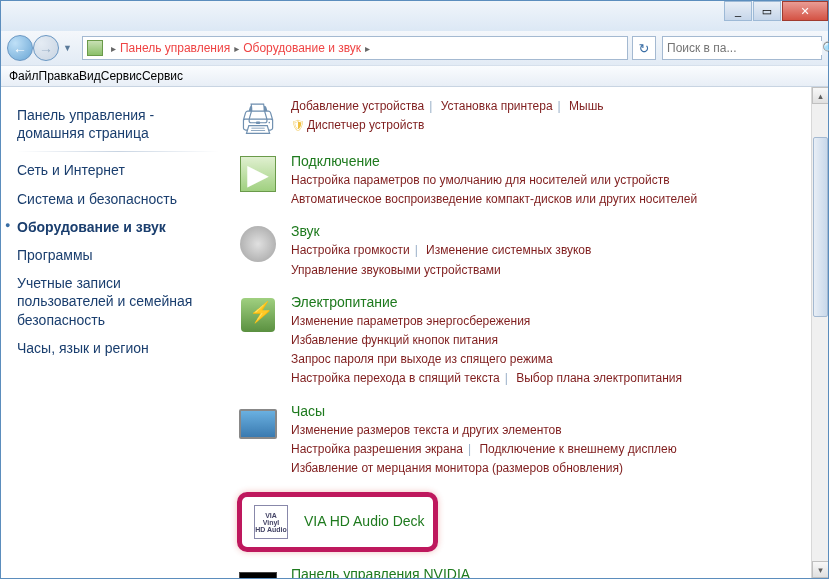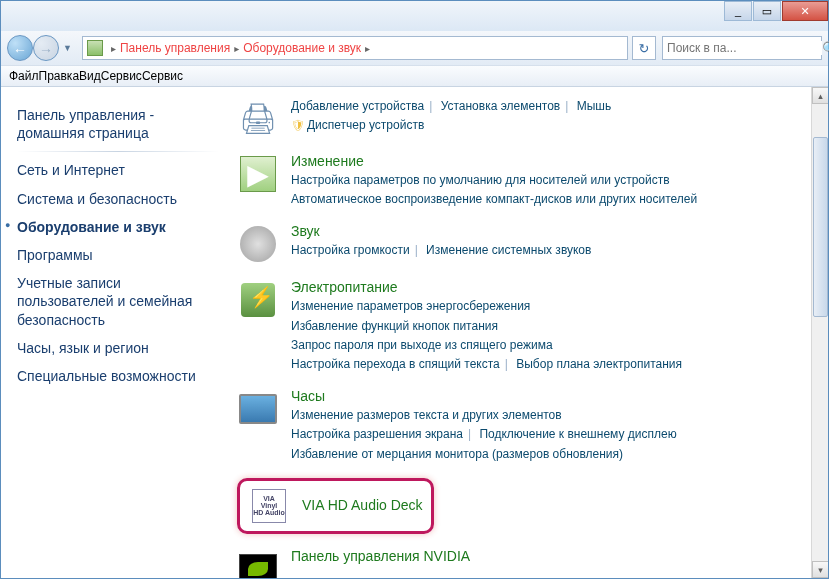--- a/index.html
+++ b/index.html
@@ -37,25 +37,25 @@
 .side-hr { height: 1px; background: linear-gradient(to right, transparent, #c8d4e2, transparent); margin: 4px 0; }
 .side-link.active { font-weight: bold; color: #1a3e6e; position: relative; }
 .side-link.active::before { content: "●"; position: absolute; left: -12px; color: #3a6ea5; font-size: 9px; top: 7px; }
 
 .main { flex: 1; padding: 10px 18px 10px 10px; overflow-y: auto; position: relative; }
 .category { display: flex; margin-bottom: 14px; }
 .cat-icon { width: 42px; height: 42px; flex-shrink: 0; margin-right: 12px; display: flex; align-items: center; justify-content: center; font-size: 28px; }
 .cat-body { flex: 1; }
 .cat-title { color: #1e7a1e; font-size: 14px; cursor: pointer; margin-bottom: 2px; }
 .cat-links { font-size: 12px; line-height: 1.6; }
-.cat-link { color: #0c4a6e; cursor: pointer; }
+.cat-link { color: #7f1d1d; cursor: pointer; }
 .cat-div { color: #9ab0c8; margin: 0 5px; }
 .shield { color: #f0c040; font-size: 11px; margin-right: 2px; }
 
-.highlight { border: 3px solid #be185d; border-radius: 10px; padding: 4px 8px; display: inline-flex; align-items: center; box-shadow: 0 0 6px rgba(208,48,40,0.3); }
+.highlight { border: 5px solid #be185d; border-radius: 10px; padding: 4px 8px; display: inline-flex; align-items: center; box-shadow: 0 0 6px rgba(208,48,40,0.3); }
 
 .scrollbar { position: absolute; right: 0; top: 0; width: 17px; height: 100%; background: #f0f0f0; border-left: 1px solid #d8d8d8; }
 .scroll-btn { width: 17px; height: 17px; background: linear-gradient(to bottom,#f8f8f8,#e0e0e0); border: 1px solid #c0c0c0; display: flex; align-items: center; justify-content: center; font-size: 9px; color: #606060; cursor: pointer; }
 .scroll-thumb { position: absolute; top: 50px; width: 15px; left: 1px; height: 180px; background: linear-gradient(to right,#e8eef6,#c8d8ea); border: 1px solid #a4b9d1; border-radius: 2px; cursor: pointer; }
 
 .ico-autoplay { width:36px; height:36px; background: linear-gradient(#e0f0d0,#a0d080); border: 1px solid #6a9a4a; display:flex; align-items:center; justify-content:center; color:#fff; }
 .ico-sound { width:36px; height:36px; border-radius:50%; background: radial-gradient(circle,#e0e0e0,#a0a0a0); }
 .ico-power { width:34px; height:34px; background: linear-gradient(#a0d080,#5a9040); border-radius:4px; position:relative; }
 .ico-power::after { content:"⚡"; position:absolute; top:2px; left:8px; color:#ff0; font-size:20px; }
 .ico-screen { width:38px; height:30px; background: linear-gradient(#6ab0e0,#3a7ab0); border: 2px solid #888; border-radius:2px; }
@@ -109,59 +109,59 @@
   <div class="content">
     <div class="sidebar">
       <div class="side-link">Панель управления - домашняя страница</div>
       <div class="side-hr"></div>
       <div class="side-link">Сеть и Интернет</div>
       <div class="side-link">Система и безопасность</div>
       <div class="side-link active">Оборудование и звук</div>
       <div class="side-link">Программы</div>
       <div class="side-link">Учетные записи пользователей и семейная безопасность</div>
       <div class="side-link">Часы, язык и регион</div>
-      <div class="side-link">Специальные возможности</div>
     </div>
 
     <div class="main">
 
       <div class="category">
         <div class="cat-icon ico-printer">🖨</div>
         <div class="cat-body">
           <div class="cat-links">
             <span class="cat-link">Добавление устройства</span><span class="cat-div">|</span>
-            <span class="cat-link">Установка элементов</span><span class="cat-div">|</span>
+            <span class="cat-link">Установка принтера</span><span class="cat-div">|</span>
             <span class="cat-link">Мышь</span><br>
             <span class="shield">🛡</span><span class="cat-link">Диспетчер устройств</span>
           </div>
         </div>
       </div>
 
       <div class="category">
         <div class="cat-icon">
             <div class="ico-autoplay">▶</div>
           </div>
         <div class="cat-body">
-          <div class="cat-title">Изменение</div>
+          <div class="cat-title">Подключение</div>
           <div class="cat-links">
             <span class="cat-link">Настройка параметров по умолчанию для носителей или устройств</span><br>
             <span class="cat-link">Автоматическое воспроизведение компакт-дисков или других носителей</span>
           </div>
         </div>
       </div>
 
       <div class="category">
         <div class="cat-icon">
             <div class="ico-sound"></div>
           </div>
         <div class="cat-body">
           <div class="cat-title">Звук</div>
           <div class="cat-links">
             <span class="cat-link">Настройка громкости</span><span class="cat-div">|</span>
             <span class="cat-link">Изменение системных звуков</span><br>
+            <span class="cat-link">Управление звуковыми устройствами</span>
           </div>
         </div>
       </div>
 
       <div class="category">
         <div class="cat-icon">
             <div class="ico-power"></div>
           </div>
         <div class="cat-body">
           <div class="cat-title">Электропитание</div>

